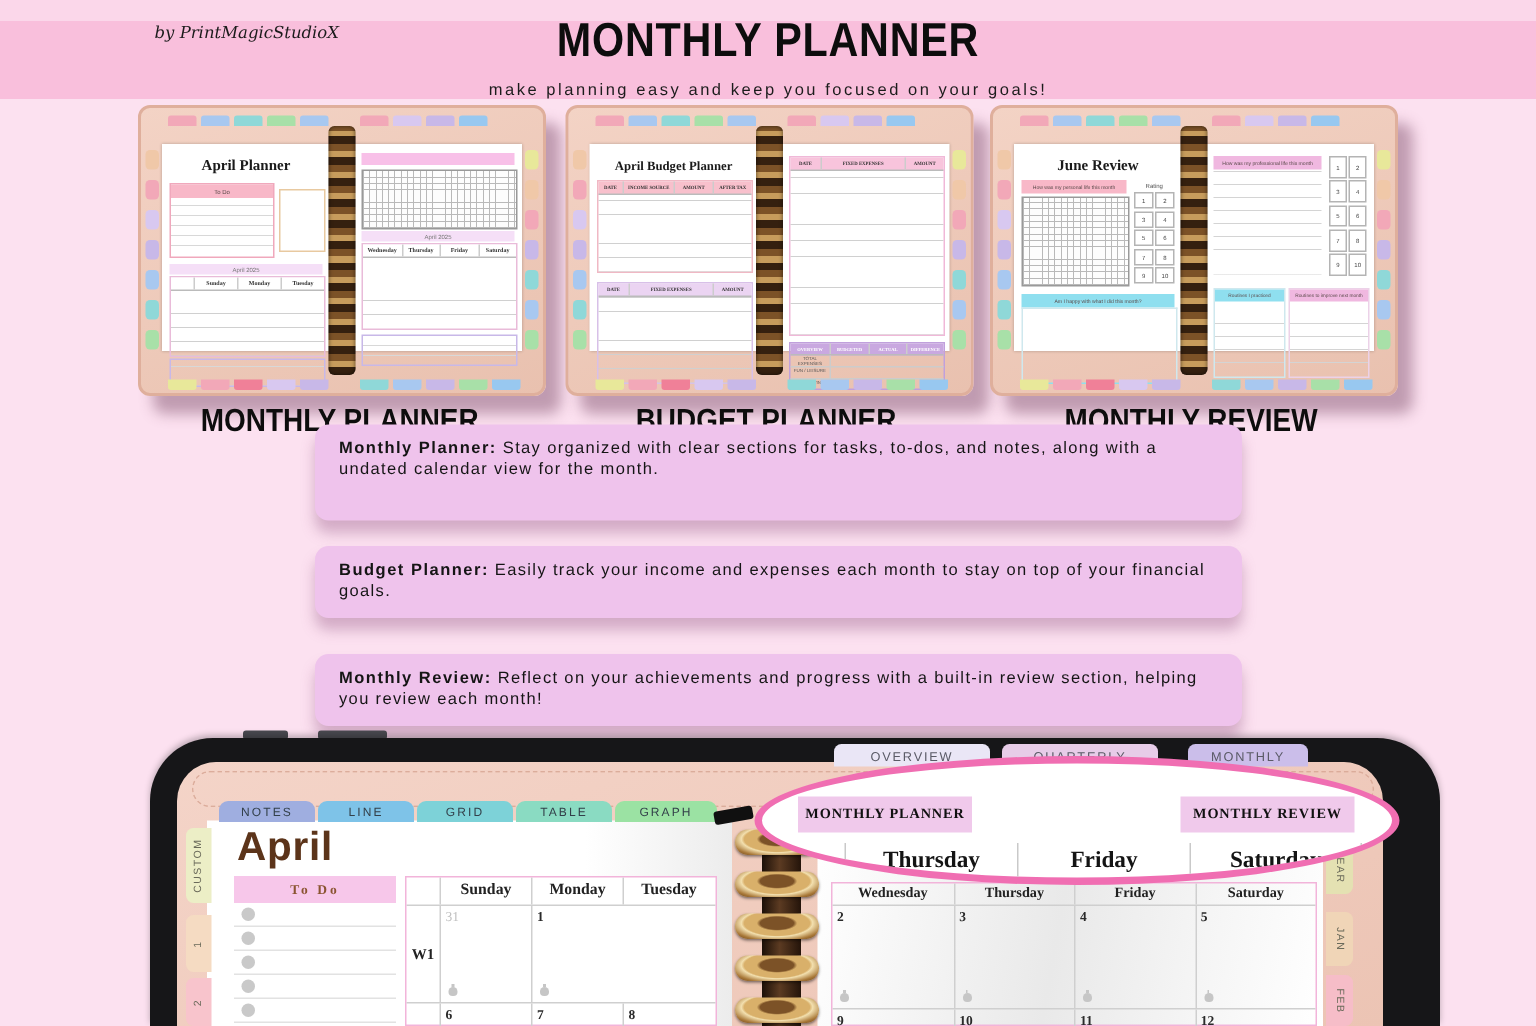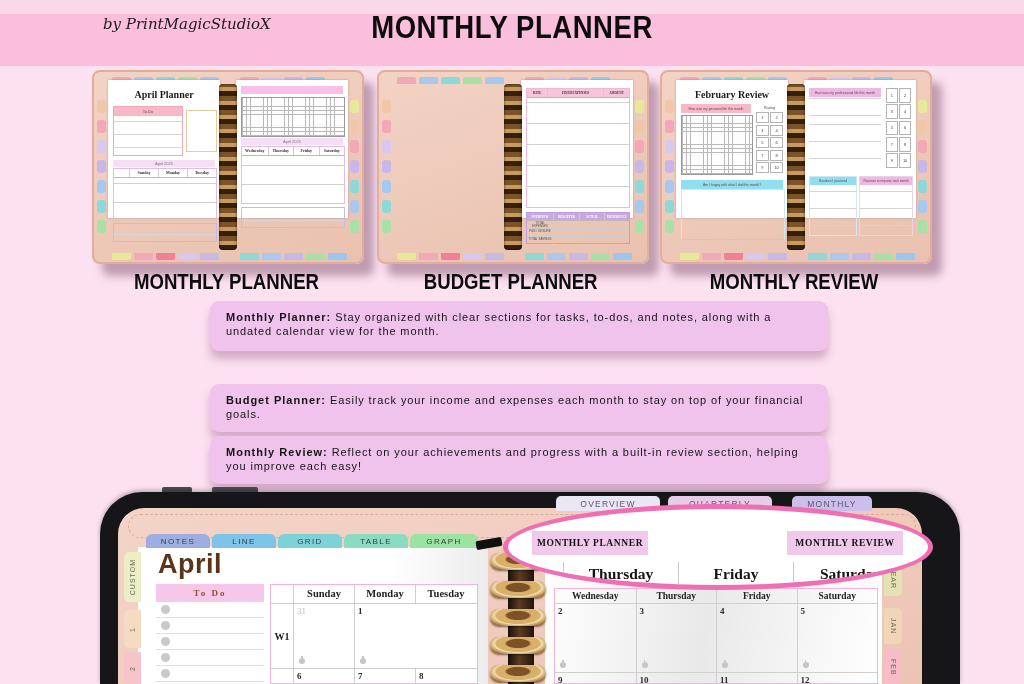--- a/index.html
+++ b/index.html
@@ -3,29 +3,29 @@
 <meta charset="utf-8">
 <style>
   html,body{margin:0;padding:0;}
   body{width:1024px;height:684px;overflow:hidden;background:#FCE1F0;font-family:"Liberation Sans",sans-serif;}
   #stage{position:relative;width:1024px;height:684px;overflow:hidden;background:#FCE1F0;}
   .abs{position:absolute;}
 
   
   .top-strip{left:0;top:0;width:1024px;height:14px;background:#FBD7EA;}
   .band{left:0;top:14px;width:1024px;height:52px;background:#F9BFDC;}
-  .brand{left:103px;top:15px;font-family:"DejaVu Serif",serif;font-style:italic;font-size:15px;color:#1b1b1b;}
+  .brand{left:103px;top:15px;font-family:"DejaVu Serif",serif;font-style:italic;font-size:11px;color:#1b1b1b;}
   .big-title{left:0;top:12px;width:1024px;text-align:center;font-size:27px;font-weight:800;letter-spacing:.5px;color:#0d0d0d;}
   .big-title span{display:inline-block;transform:scale(1.02,1.18);transform-origin:center;}
   .sub{left:0;width:1024px;text-align:center;font-size:11px;letter-spacing:1.7px;color:#1c1c1c;}
   .sub1{top:41px;} .sub2{top:54px;}
 
   
   .mockup{top:70px;width:268px;height:190px;background:linear-gradient(160deg,#F3D3C5,#E9C1AF);border:2px solid #DFAF9C;border-radius:8px;box-shadow:10px 12px 9px rgba(120,70,100,.45);}
-  .mockup .page{position:absolute;top:8px;width:112px;height:138px;background:#fff;box-shadow:0 0 2px rgba(0,0,0,.25);}
+  .mockup .page{position:absolute;top:24px;width:112px;height:138px;background:#fff;box-shadow:0 0 2px rgba(0,0,0,.25);}
   .pg-l{left:14px;} .pg-r{left:142px;}
   .mspiral{position:absolute;left:125px;top:12px;width:18px;height:166px;border-radius:4px;background:repeating-linear-gradient(0deg,#35200f 0 5px,#c79c5c 5px 9px,#7c5227 9px 14px);box-shadow:inset 0 0 3px rgba(0,0,0,.6);}
   .mtabs-top,.mtabs-bot{position:absolute;display:flex;gap:3px;}
   .mtabs-top{top:5px;} .mtabs-bot{top:181px;}
   .mt{width:19px;height:7px;border-radius:2px 2px 0 0;}
   .mtabs-bot .mt{border-radius:0 0 2px 2px;}
   .sidetabs{position:absolute;top:28px;display:flex;flex-direction:column;gap:7px;}
   .st{width:9px;height:13px;border-radius:3px;}
   .stl{left:3px;} .str{left:256px;}
   .c1{background:#F2A8B8;}.c2{background:#A8C8F0;}.c3{background:#8FD8D8;}.c4{background:#A8E0A8;}.c5{background:#D8C8F0;}
@@ -105,20 +105,21 @@
 </style>
 </head>
 <body>
 
 <div id="stage">
 
   <div class="abs top-strip"></div>
   <div class="abs band"></div>
   <div class="abs brand">by PrintMagicStudioX</div>
   <div class="abs big-title"><span>MONTHLY PLANNER</span></div>
+  <div class="abs sub sub2">make planning easy and keep you focused on your goals!</div>
 
   <div class="abs mockup" style="left:92px;">
     <div class="mtabs-top" style="left:18px;">
       <div class="mt c1"></div>
         <div class="mt c2"></div>
         <div class="mt c3"></div>
         <div class="mt c4"></div>
         <div class="mt c2"></div>
     </div>
     <div class="mtabs-top" style="left:146px;">
@@ -220,20 +221,40 @@
         <div class="st c4"></div>
     </div>
     <div class="sidetabs str">
       <div class="st c7"></div>
         <div class="st c9"></div>
         <div class="st c1"></div>
         <div class="st c6"></div>
         <div class="st c3"></div>
         <div class="st c2"></div>
         <div class="st c4"></div>
+    </div>
+    <div class="page pg-l">
+      <div class="mtitle" style="top:9px;font-size:8.5px;">April Budget Planner</div>
+      <div class="mcal" style="left:5px;top:24px;width:102px;height:60px;border-color:#F0B8C4;">
+        <div class="mch" style="grid-template-columns:16px 34px 26px 26px;height:8px;background:#F8C0CC;">
+          <div style="font-size:3.2px;">DATE</div>
+          <div style="font-size:3.2px;">INCOME SOURCE</div>
+          <div style="font-size:3.2px;">AMOUNT</div>
+          <div style="font-size:3.2px;">AFTER TAX</div>
+        </div>
+        <div class="mbody" style="height:51px;"></div>
+      </div>
+      <div class="mcal" style="left:5px;top:92px;width:102px;height:66px;border-color:#D8C0E8;">
+        <div class="mch" style="grid-template-columns:20px 56px 26px;height:8px;background:#EBD4F2;">
+          <div style="font-size:3.2px;">DATE</div>
+          <div style="font-size:3.2px;">FIXED EXPENSES</div>
+          <div style="font-size:3.2px;">AMOUNT</div>
+        </div>
+        <div class="mbody" style="height:57px;"></div>
+      </div>
     </div>
     <div class="page pg-r">
       <div class="mcal" style="left:5px;top:8px;width:102px;height:118px;border-color:#F0B8D8;">
         <div class="mch" style="grid-template-columns:20px 56px 26px;height:8px;background:#F8C4DC;">
           <div style="font-size:3.2px;">DATE</div>
           <div style="font-size:3.2px;">FIXED EXPENSES</div>
           <div style="font-size:3.2px;">AMOUNT</div>
         </div>
         <div class="mbody" style="height:109px;background:repeating-linear-gradient(0deg,transparent 0 10px,#d0d0d0 10px 10.5px);"></div>
       </div>
@@ -301,21 +322,21 @@
     <div class="sidetabs str">
       <div class="st c7"></div>
         <div class="st c9"></div>
         <div class="st c1"></div>
         <div class="st c6"></div>
         <div class="st c3"></div>
         <div class="st c2"></div>
         <div class="st c4"></div>
     </div>
     <div class="page pg-l">
-      <div class="mtitle" style="top:9px;font-size:10px;">February Review</div>
+      <div class="mtitle" style="top:9px;font-size:10px;">June Review</div>
       <div class="abs mhdr" style="left:5px;top:24px;width:70px;height:9px;background:#F8B8C8;font-size:3.4px;">How was my personal life this month</div>
       <div class="abs gridpat" style="left:5px;top:35px;width:70px;height:58px;"></div>
       <div class="abs microtxt" style="left:80px;top:26px;width:27px;text-align:center;">Rating</div>
       <div class="rgrid" style="left:80px;top:32px;width:27px;height:61px;grid-template-rows:repeat(5,1fr);">
         <div class="rcell">1</div>
           <div class="rcell">2</div>
         <div class="rcell">3</div>
           <div class="rcell">4</div>
         <div class="rcell">5</div>
           <div class="rcell">6</div>
@@ -365,28 +386,28 @@
         <div class="mt c6"></div>
         <div class="mt c4"></div>
         <div class="mt c10"></div>
     </div>
   </div>
 
   <div class="abs caption" style="left:92px;"><span>MONTHLY PLANNER</span></div>
   <div class="abs caption" style="left:377px;"><span>BUDGET PLANNER</span></div>
   <div class="abs caption" style="left:660px;"><span>MONTHLY REVIEW</span></div>
 
-  <div class="abs desc" style="top:301px;height:50px;">
+  <div class="abs desc" style="top:283px;height:64px;">
     <b>Monthly Planner:</b><span> Stay organized with clear sections for tasks, to-dos, and notes, along with a undated calendar view for the month.</span>
   </div>
-  <div class="abs desc" style="top:364px;height:48px;margin-top:20px;">
+  <div class="abs desc" style="top:364px;height:48px;">
     <b>Budget Planner:</b><span> Easily track your income and expenses each month to stay on top of your financial goals.</span>
   </div>
   <div class="abs desc" style="top:436px;height:48px;">
-    <b>Monthly Review:</b><span> Reflect on your achievements and progress with a built-in review section, helping you improve each easy!</span>
+    <b>Monthly Review:</b><span> Reflect on your achievements and progress with a built-in review section, helping you review each month!</span>
   </div>
 
   <div class="abs frame-btn" style="left:162px;top:487px;width:30px;height:6px;"></div>
   <div class="abs frame-btn" style="left:212px;top:487px;width:46px;height:6px;"></div>
   <div class="abs bezel"></div>
   <div class="abs screen"></div>
   <div class="abs stitch"></div>
 
   <div class="abs page-left"></div>
   <div class="abs page-right"></div>

